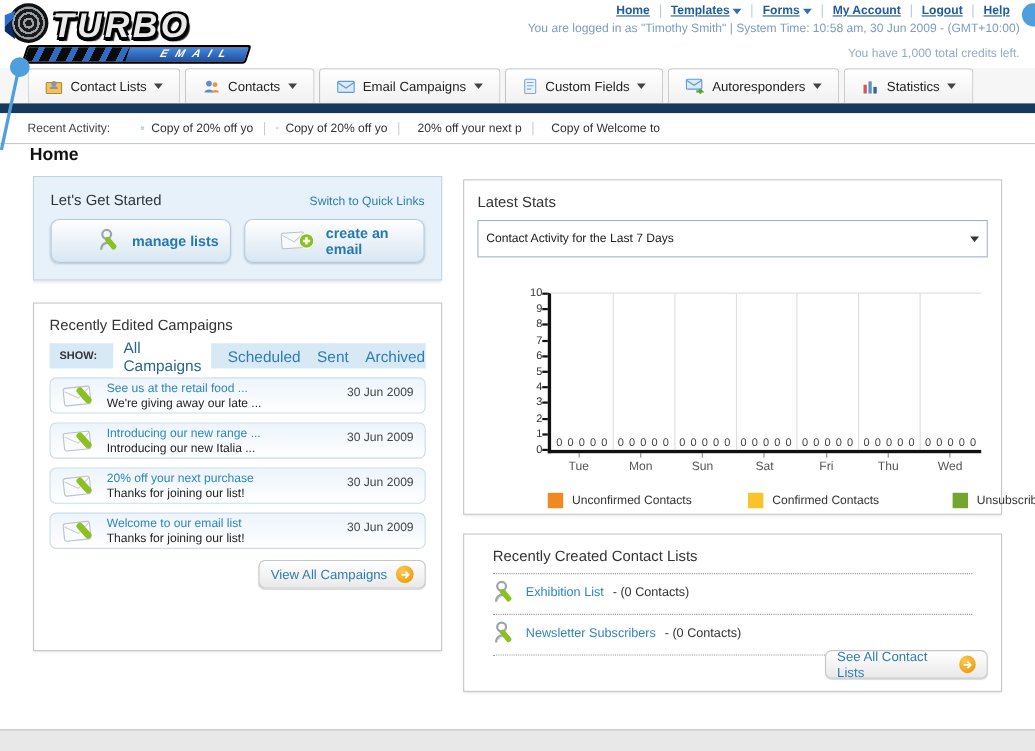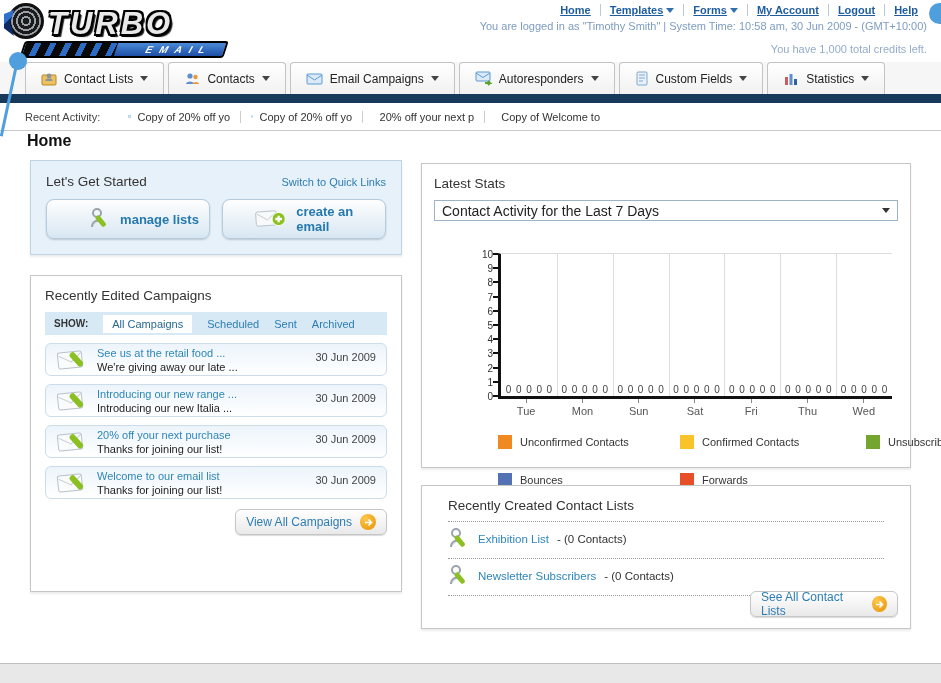--- a/index.html
+++ b/index.html
@@ -63,38 +63,38 @@
   .gs-link { font-size:11px; color:#2d7db3; cursor:pointer; }
   .gs-buttons { display:flex; gap:12px; margin-top:10px; }
   .gs-btn { flex:1; height:40px; background:linear-gradient(#fefefe,#d8e7f3); border:1px solid #b3cbdd; border-radius:8px;
     box-shadow:0 1px 2px rgba(0,0,0,0.18); display:flex; align-items:center; justify-content:center; gap:9px;
     color:#2679ae; font-weight:bold; font-size:13px; cursor:pointer;padding-left:32px; }
 
   
   .campaigns { left:30px; top:275px; width:372px; height:317px; padding:12px 14px; }
   .show-bar { margin-top:9px; background:#d8e9f6; height:23px; display:flex; align-items:center; gap:15px; padding:0 9px; }
   .show-label { font-size:10px; font-weight:bold; color:#333; }
-  .filter { font-size:11px; color:#2d7db3; cursor:pointer; }
+  .filter { font-size:14px; color:#2d7db3; cursor:pointer; }
   .filter.active { background:#fff; padding:3px 9px; color:#27688f; }
   .camp-row { margin-top:8px; height:33px; border:1px solid #ccdcea; border-radius:6px; background:linear-gradient(#ecf4fb,#ffffff);
     display:flex; align-items:center; gap:9px; padding:0 10px; cursor:pointer; }
   .camp-txt { line-height:14px; }
   .camp-title { font-size:11px; color:#2e86ba; }
   .camp-sub { font-size:11px; color:#222; }
   .camp-date { margin-left:auto; align-self:flex-start; margin-top:7px; font-size:11px; color:#444; }
   .viewall-row { display:flex; justify-content:flex-end; margin-top:10px; }
   .pill-btn { height:26px; background:linear-gradient(#ffffff,#e9e9e9); border:1px solid #c6c6c6; border-radius:6px;
     box-shadow:0 1px 1px rgba(0,0,0,0.15); display:flex; align-items:center; gap:8px; padding:0 10px;
     font-size:12px; color:#2d7db3; cursor:pointer; }
   .arrow-circle { width:16px; height:16px; border-radius:50%; background:radial-gradient(circle at 35% 30%, #ffc84d, #e89000); display:flex; align-items:center; justify-content:center; }
 
   
   .stats { left:421px; top:163px; width:490px; height:305px; padding:12px 12px; }
-  .fake-select { margin-top:9px; height:21px; border:1px solid #9db4c8; background:#fff; display:flex; align-items:center;
-    justify-content:space-between; padding:0 7px; font-size:14px; color:#222; cursor:pointer; }
+  .fake-select { margin-top:9px; height:34px; border:1px solid #9db4c8; background:#fff; display:flex; align-items:center;
+    justify-content:space-between; padding:0 7px; font-size:11px; color:#222; cursor:pointer; }
   .sel-caret { width:0; height:0; border-left:4px solid transparent; border-right:4px solid transparent; border-top:5px solid #333; }
 
   .chart-wrap { margin:32px 6px 0 34px; }
   .plot { position:relative; margin-left:30px; height:146px; border-left:3px solid #111; border-bottom:3px solid #111; border-top:1px solid #ddd; }
   .ylab { position:absolute; left:-30px; width:22px; text-align:right; font-size:10px; color:#333; transform:translateY(50%); }
   .ytickmark { position:absolute; left:-8px; width:5px; height:2px; background:#111; transform:translateY(50%); }
   .vgrid { position:absolute; top:0; bottom:0; width:1px; background:#ddd; }
   .zero-row { position:absolute; left:0; right:0; bottom:1px; display:flex; }
   .zero-cell { flex:1; display:flex; justify-content:space-evenly; font-size:10px; color:#444; }
   .day-row { display:flex; margin-left:30px; }
@@ -186,36 +186,36 @@
       </div>
       <div class="tab">
         <svg width="17" height="14" viewBox="0 0 17 14">
             <rect x="1" y="2" width="15" height="10" rx="1" fill="#dceaf8" stroke="#5b9bd5"></rect>
             <path d="M1 3l7.5 5L16 3" fill="none" stroke="#5b9bd5"></path>
           </svg>
         <span>Email Campaigns</span>
           <span class="tab-caret"></span>
       </div>
       <div class="tab">
-        <svg width="17" height="15" viewBox="0 0 17 15">
-            <rect x="1" y="1" width="14" height="9" rx="1" fill="#dceaf8" stroke="#5b9bd5"></rect>
-            <path d="M1 2l7 4.5L15 2" fill="none" stroke="#5b9bd5"></path>
-            <path d="M9 9l5 0 -2 -2m2 2l-2 2" stroke="#5aa22c" stroke-width="2" fill="none" transform="translate(1,3)"></path>
-          </svg>
-        <span>Autoresponders</span>
-          <span class="tab-caret"></span>
-      </div>
-      <div class="tab">
         <svg width="14" height="16" viewBox="0 0 14 16">
             <rect x="2" y="1" width="10" height="13" rx="1" fill="#e9f1fa" stroke="#7fa8cc"></rect>
             <line x1="4" y1="4" x2="10" y2="4" stroke="#7fa8cc"></line>
             <line x1="4" y1="7" x2="10" y2="7" stroke="#7fa8cc"></line>
             <line x1="4" y1="10" x2="8" y2="10" stroke="#7fa8cc"></line>
           </svg>
         <span>Custom Fields</span>
+          <span class="tab-caret"></span>
+      </div>
+      <div class="tab">
+        <svg width="17" height="15" viewBox="0 0 17 15">
+            <rect x="1" y="1" width="14" height="9" rx="1" fill="#dceaf8" stroke="#5b9bd5"></rect>
+            <path d="M1 2l7 4.5L15 2" fill="none" stroke="#5b9bd5"></path>
+            <path d="M9 9l5 0 -2 -2m2 2l-2 2" stroke="#5aa22c" stroke-width="2" fill="none" transform="translate(1,3)"></path>
+          </svg>
+        <span>Autoresponders</span>
           <span class="tab-caret"></span>
       </div>
       <div class="tab">
         <svg width="16" height="15" viewBox="0 0 16 15">
             <rect x="2" y="6" width="3" height="8" fill="#d05a5a"></rect>
             <rect x="6.5" y="3" width="3" height="11" fill="#5b8fd0"></rect>
             <rect x="11" y="8" width="3" height="6" fill="#31609e"></rect>
           </svg>
         <span>Statistics</span>
           <span class="tab-caret"></span>

